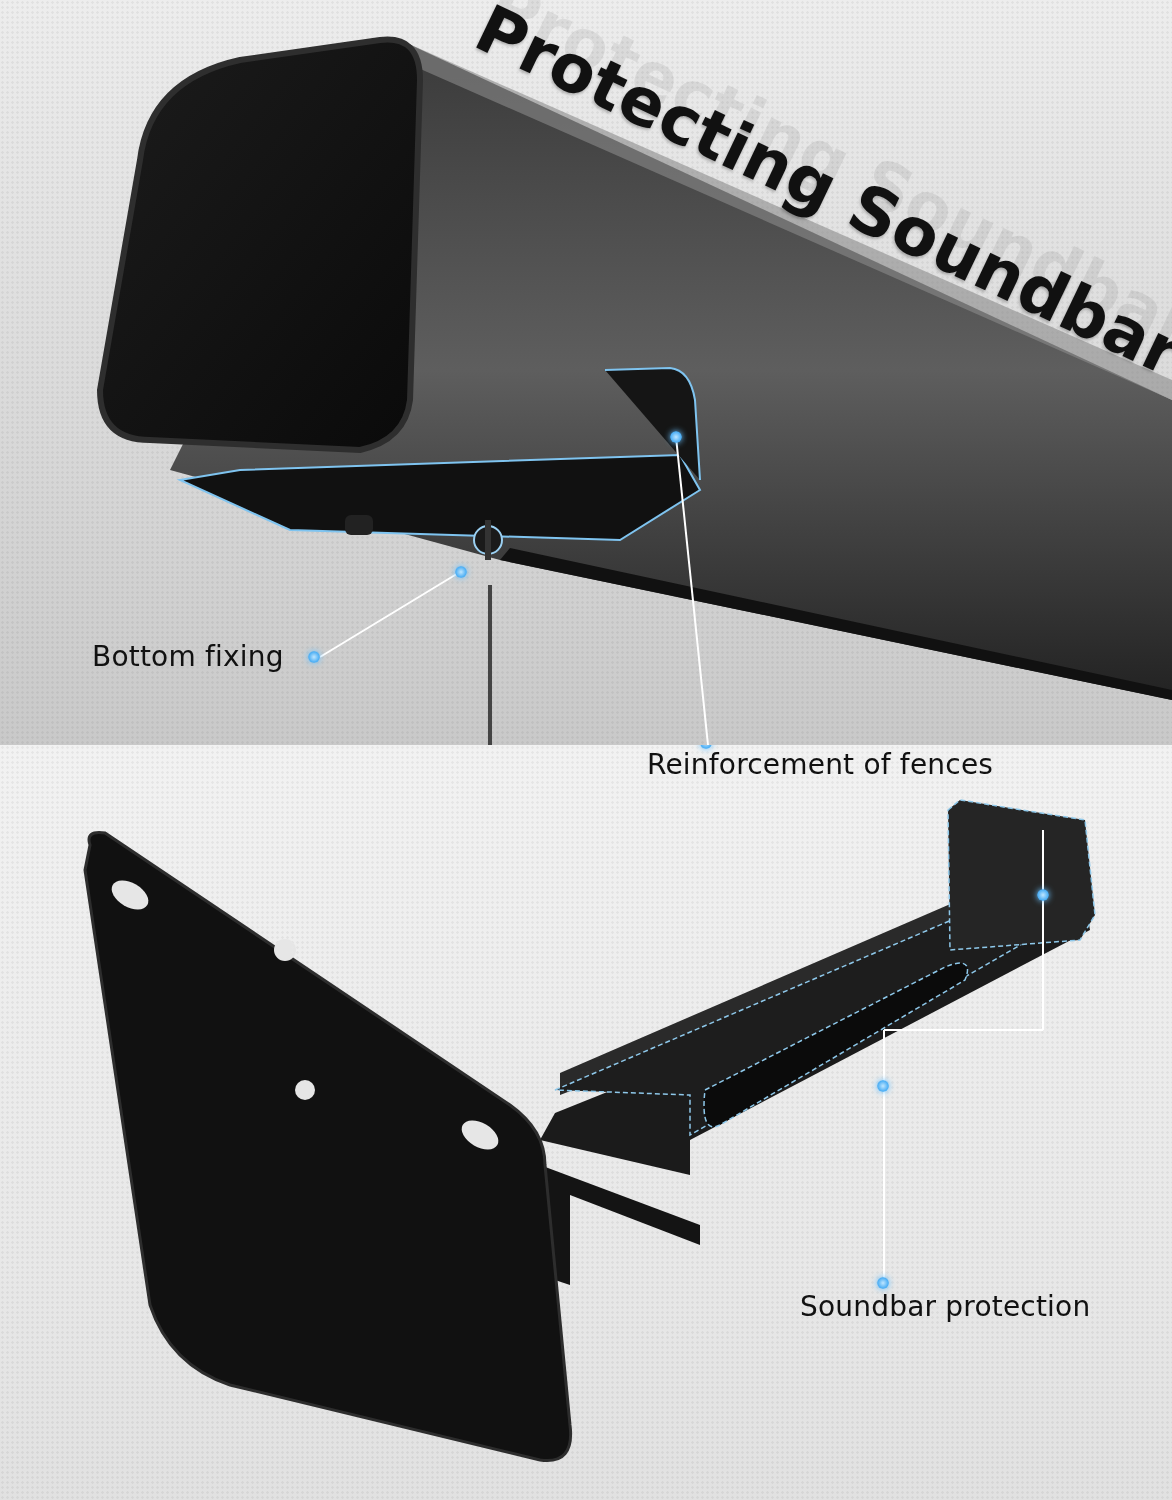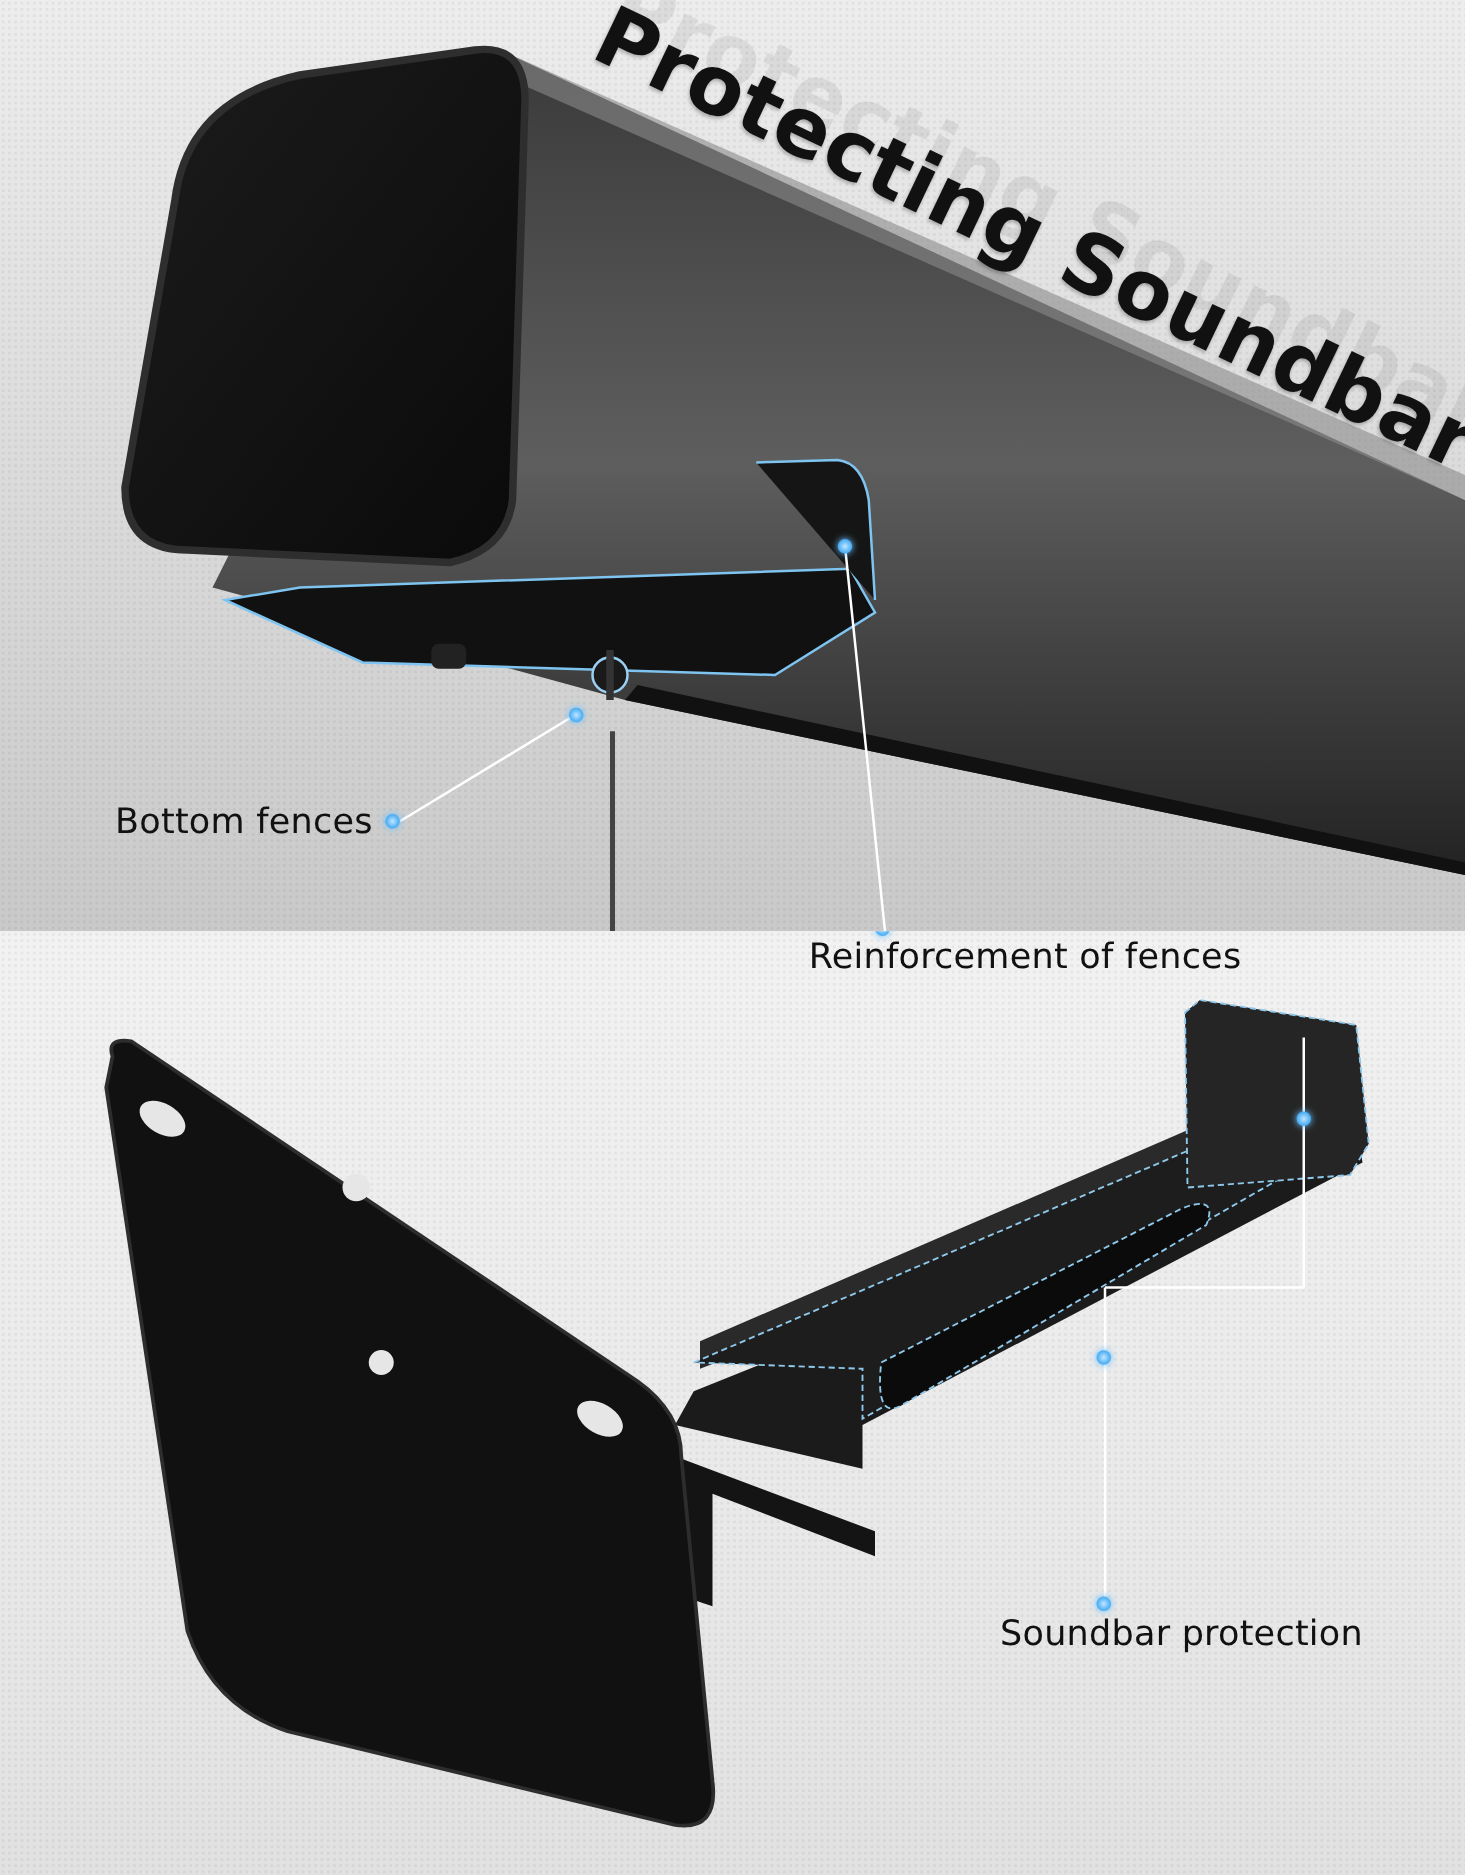--- a/index.html
+++ b/index.html
@@ -46,21 +46,21 @@
     <line x1="490" y1="585" x2="490" y2="745" stroke="#444" stroke-width="4"></line>
 
     <line x1="320" y1="657" x2="460" y2="572" stroke="#fff" stroke-width="2"></line>
     <line x1="676" y1="437" x2="708" y2="745" stroke="#fff" stroke-width="2"></line>
   </svg>
   <div class="title-ghost">Protecting Soundbar</div>
   <div class="title">Protecting Soundbar</div>
   <div class="dot" style="left:455px;top:566px"></div>
   <div class="dot" style="left:670px;top:431px"></div>
   <div class="dot" style="left:308px;top:651px"></div>
-  <div class="label" style="left:92px;top:640px">Bottom fences</div>
+  <div class="label" style="left:92px;top:640px">Bottom fixing</div>
 </div>
 
 <div id="bottom" class="panel">
   <div class="tex"></div>
   <svg width="1172" height="755">
 
     <polygon points="540,395 555,368 1085,155 1090,185 690,395 690,430" fill="#1b1b1b"></polygon>
     <polygon points="560,328 1075,105 1085,150 690,330 690,300 560,350" fill="#2a2a2a"></polygon>
     <polygon points="555,345 1080,120 1090,160 690,390 690,350" fill="#1d1d1d" stroke="#8ec8ea" stroke-width="1.5" stroke-dasharray="5,3"></polygon>
 

